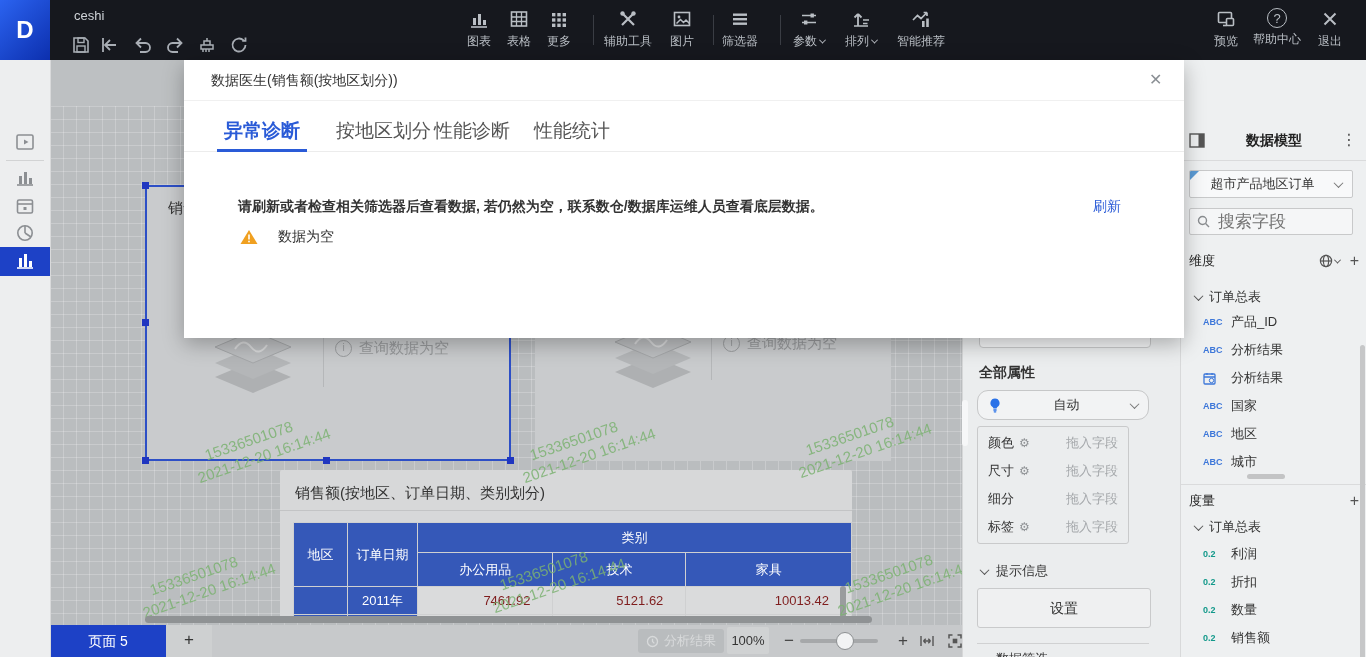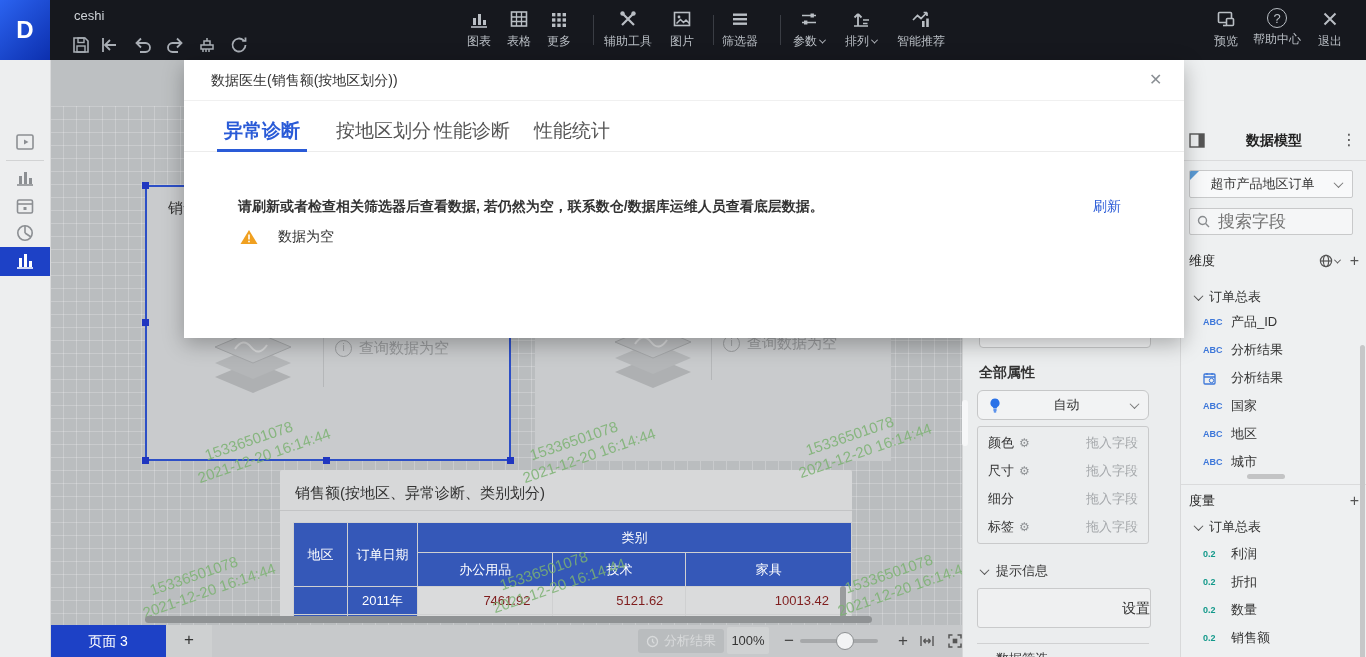--- a/index.html
+++ b/index.html
@@ -98,21 +98,21 @@
       <div class="handle" style="left:176px;top:-5px"></div>
       <div class="handle" style="right:-5px;top:-5px"></div>
       <div class="handle" style="left:-5px;top:132px"></div>
       <div class="handle" style="right:-5px;top:132px"></div>
       <div class="handle" style="left:-5px;bottom:-5px"></div>
       <div class="handle" style="left:176px;bottom:-5px"></div>
       <div class="handle" style="right:-5px;bottom:-5px"></div>
     </div>
 
     <div class="twid">
-      <div class="abs" style="left:15px;top:14px;font-size:15px;color:#333">销售额(按地区、异常诊断、类别划分)</div>
+      <div class="abs" style="left:15px;top:14px;font-size:15px;color:#333">销售额(按地区、订单日期、类别划分)</div>
       <div class="abs" style="left:0;top:40px;width:572px;height:1px;background:#c3c4c5"></div>
       <table class="ttable">
         <tbody>
             <tr style="height:30px">
           <td class="td-blue" style="width:47px" rowspan="2">地区</td>
           <td class="td-blue" style="width:63px" rowspan="2">订单日期</td>
           <td class="td-blue" colspan="3">类别</td>
         </tr>
         <tr style="height:34px">
           <td class="td-blue" style="width:135px">办公用品</td>
@@ -143,21 +143,21 @@
     <div class="wm" style="left:795px;top:452px"><span>15336501078</span><div style="margin-left:-14px">2021-12-20 16:14:44</div></div>
     <div class="wm" style="left:155px;top:319px"><span>15336501078</span><div style="margin-left:-14px">2021-12-20 16:14:44</div></div>
     <div class="wm" style="left:480px;top:319px"><span>15336501078</span><div style="margin-left:-14px">2021-12-20 16:14:44</div></div>
     <div class="wm" style="left:756px;top:314px"><span>15336501078</span><div style="margin-left:-14px">2021-12-20 16:14:44</div></div>
 
     <div class="abs" style="left:95px;top:510px;width:727px;height:7px;background:#8f9294;border-radius:4px;z-index:6"></div>
   </div>
 
   <div class="abs" style="left:0;top:625px;width:50px;height:32px;background:#a9abad;z-index:10"></div>
   <div class="abs bbar">
-    <div class="abs" style="left:0;top:0;width:116px;height:32px;background:#1d41c6;color:#fff;font-size:14px;text-align:center;line-height:32px">页面 3</div>
+    <div class="abs" style="left:0;top:0;width:116px;height:32px;background:#1d41c6;color:#fff;font-size:14px;text-align:center;line-height:32px">页面 5</div>
     <div class="abs" style="left:116px;top:0;width:46px;height:32px;background:#ced0d1;color:#333;font-size:17px;text-align:center;line-height:30px">+</div>
     <div class="abs flex" style="left:588px;top:4px;width:86px;height:24px;background:#b9bcbe;border-radius:3px;justify-content:center;gap:5px;color:#d8dadb;font-size:13px">
       <svg width="13" height="13" viewBox="0 0 14 14">
           <circle cx="7" cy="7" r="5.4" fill="none" stroke="#d8dadb" stroke-width="1.4"></circle>
           <path d="M7 4v3l2 2" fill="none" stroke="#d8dadb" stroke-width="1.4"></path>
         </svg>
       <span>分析结果</span>
     </div>
     <div class="abs" style="left:677px;top:2px;width:42px;height:27px;background:#d0d2d3;border-radius:2px;color:#333;font-size:13px;text-align:center;line-height:27px">100%</div>
     <div class="abs" style="left:734px;top:6px;font-size:17px;color:#444">−</div>
@@ -213,32 +213,32 @@
           <rect x="11" y="5" width="3" height="13" fill="#fff"></rect>
           <rect x="16" y="12" width="3" height="6" fill="#fff"></rect>
         </svg>
     </div>
   </div>
 
 
   <div class="abs props">
     <div class="abs" style="left:16px;top:196px;width:170px;height:50px;background:#f5f6f7;border:1px solid #c9cacb;border-radius:4px"></div>
     <div class="abs" style="left:16px;top:264px;font-size:14px;font-weight:bold;color:#333">全部属性</div>
-    <div class="abs flex" style="left:14px;top:290px;width:172px;height:30px;background:#f2f3f4;border:1px solid #c6c7c8;border-radius:6px;padding:8px 10px;box-sizing:border-box">
+    <div class="abs flex" style="left:14px;top:290px;width:172px;height:30px;background:#f2f3f4;border:1px solid #c6c7c8;border-radius:11px;padding:8px 10px;box-sizing:border-box">
       <span>
         <svg width="14" height="16" viewBox="0 0 14 16">
             <path d="M7 1.5a4.6 4.6 0 00-2.4 8.5c.5.4.8.9.8 1.5h3.2c0-.6.3-1.1.8-1.5A4.6 4.6 0 007 1.5z" fill="#2a72e8"></path>
             <rect x="5.2" y="12.3" width="3.6" height="1.4" rx=".7" fill="#2a72e8"></rect>
             <rect x="5.6" y="14.2" width="2.8" height="1.2" rx=".6" fill="#2a72e8"></rect>
           </svg>
       </span>
       <span style="flex:1;text-align:center;color:#333">自动</span>
       <span class="chev" style="color:#777"></span>
     </div>
-    <div class="abs" style="left:14px;top:326px;width:172px;height:118px;border:1px solid #c9cacb;border-radius:3px;box-sizing:border-box;padding:2px 10px">
+    <div class="abs" style="left:14px;top:326px;width:152px;height:118px;border:1px solid #c9cacb;border-radius:3px;box-sizing:border-box;padding:2px 10px">
       <div class="flex" style="height:28px">
         <span>颜色</span>
           <span class="gear" style="margin-left:5px">⚙</span>
         <span style="flex:1;text-align:right;color:#a6a9ac">拖入字段</span>
       </div>
       <div class="flex" style="height:28px">
         <span>尺寸</span>
           <span class="gear" style="margin-left:5px">⚙</span>
         <span style="flex:1;text-align:right;color:#a6a9ac">拖入字段</span>
       </div>
@@ -249,21 +249,21 @@
       <div class="flex" style="height:28px">
         <span>标签</span>
           <span class="gear" style="margin-left:5px">⚙</span>
         <span style="flex:1;text-align:right;color:#a6a9ac">拖入字段</span>
       </div>
     </div>
     <div class="abs flex" style="left:18px;top:462px;gap:8px">
       <span class="chev" style="color:#555"></span>
       <span style="color:#333">提示信息</span>
     </div>
-    <div class="abs" style="left:14px;top:488px;width:172px;height:38px;background:#eff0f1;border:1px solid #c9cacb;border-radius:3px;text-align:right;line-height:38px;font-size:14px;color:#333">设置</div>
+    <div class="abs" style="left:14px;top:488px;width:172px;height:38px;background:#eff0f1;border:1px solid #c9cacb;border-radius:3px;text-align:center;line-height:38px;font-size:14px;color:#333">设置</div>
     <div class="abs" style="left:14px;top:543px;width:172px;height:1px;background:#d0d1d2"></div>
     <div class="abs flex" style="left:18px;top:550px;gap:8px">
       <span class="chev" style="color:#555"></span>
       <span style="color:#333">数据筛选</span>
     </div>
   </div>
   <div class="abs" style="left:962px;top:400px;width:6px;height:46px;background:#f6f7f8;border-radius:3px;z-index:25"></div>
 
   <div class="abs dmodel">
     <div class="abs" style="left:8px;top:73px;color:#555">

